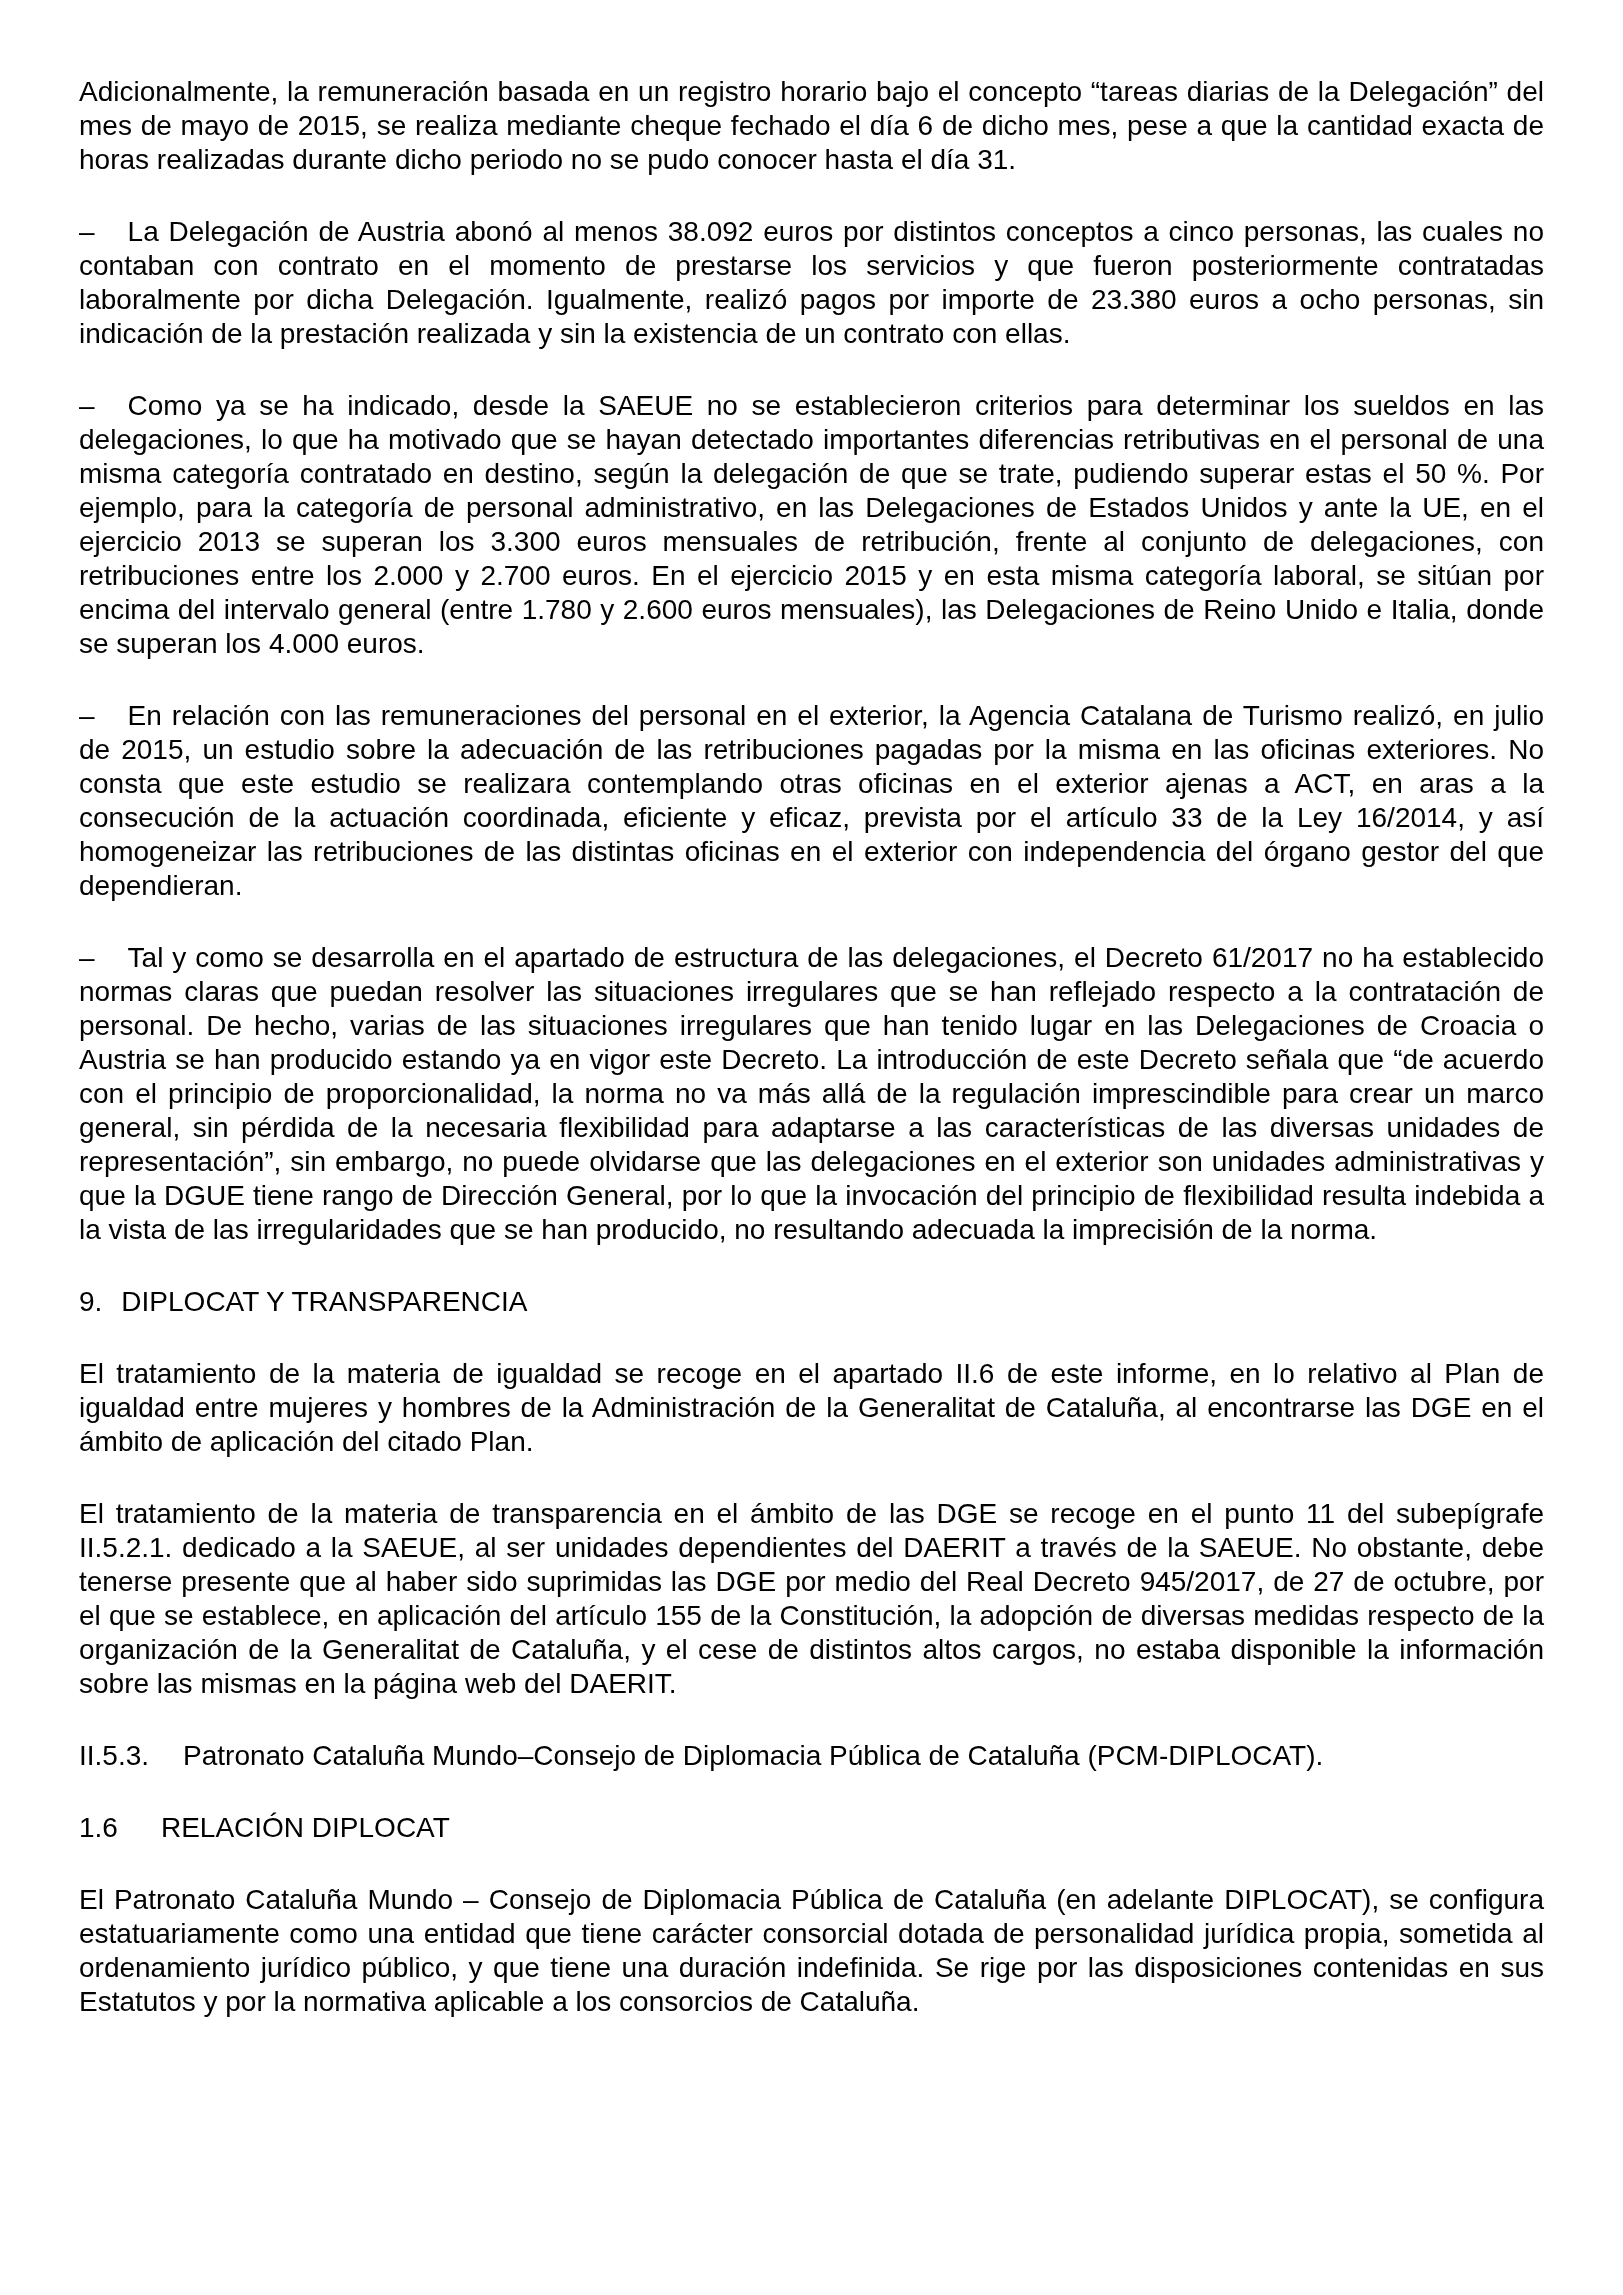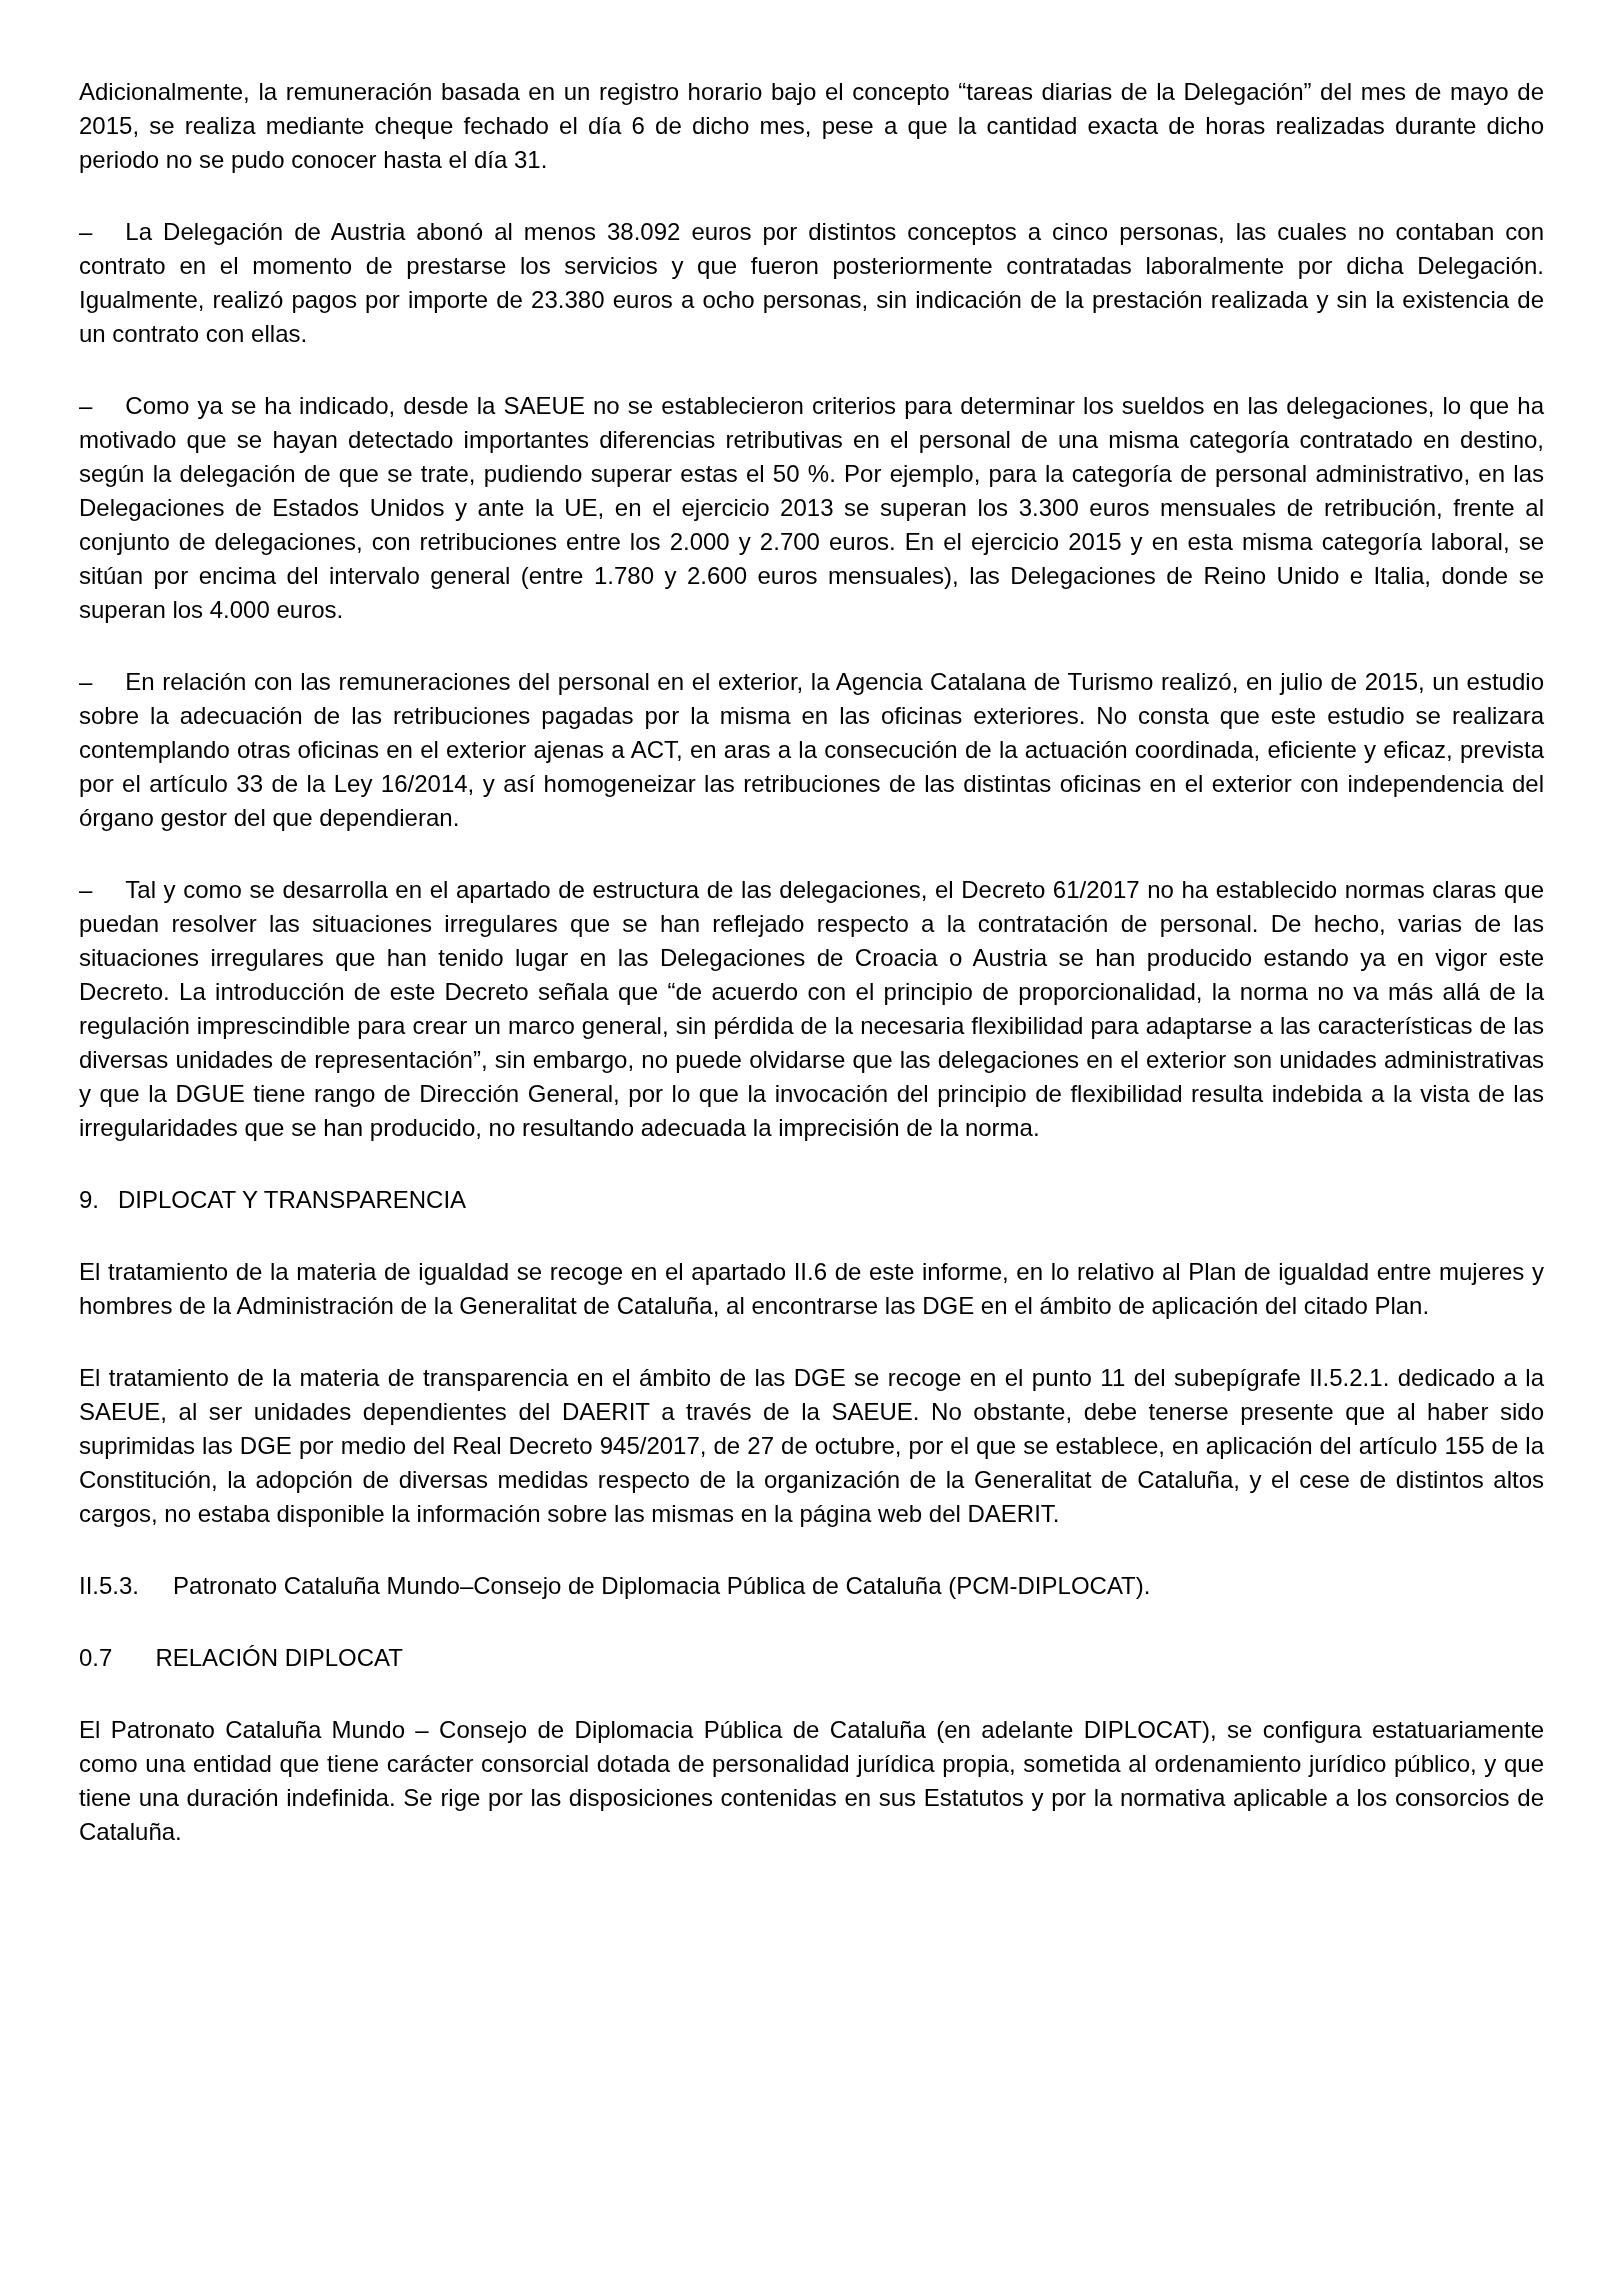--- a/index.html
+++ b/index.html
@@ -8,21 +8,21 @@
     background: #ffffff;
   }
   .page {
     position: relative;
     width: 1623px;
     min-height: 2295px;
     box-sizing: border-box;
     background: #ffffff;
     color: #000000;
     font-family: "Liberation Sans", "DejaVu Sans", sans-serif;
-    font-size: 24px;
+    font-size: 28px;
     line-height: 34px;
     padding: 75px 79px 66px 79px;
   }
   p.block {
     margin: 0 0 38px 0;
     text-align: justify;
   }
   p.heading {
     margin: 10.7px 0 38px 0;
     text-align: left;
@@ -57,18 +57,18 @@
 
   <p class="heading"><span>9.</span><span class="tab t23"></span><span>DIPLOCAT Y TRANSPARENCIA</span></p>
 
   <p class="block"><span>El tratamiento de la materia de igualdad se recoge en el apartado II.6 de este informe, en lo relativo al Plan de igualdad entre mujeres y hombres de la Administración de la Generalitat de Cataluña, al encontrarse las DGE en el ámbito de aplicación del citado Plan.</span></p>
 
   <p class="block"><span>El tratamiento de la materia de transparencia en el ámbito de las DGE se recoge en el punto 11 del subepígrafe II.5.2.1. dedicado a la SAEUE, al ser unidades dependientes del DAERIT a través de la SAEUE. No obstante, debe tenerse presente que al haber sido suprimidas las DGE por medio del Real Decreto 945/2017, de 27 de octubre, por el que se establece, en aplicación del artículo 155 de la Constitución, la adopción de diversas medidas respecto de la organización de la Generalitat de Cataluña, y el cese de distintos altos cargos, no estaba disponible la información sobre las mismas en la página web del DAERIT.</span></p>
 
   <p class="heading bold"><span>II.5.3.</span><span class="tab t41"></span><span>Patronato Cataluña Mundo–Consejo de Diplomacia Pública de Cataluña (PCM-DIPLOCAT).</span></p>
 
 
-  <p class="heading"><span>0.7</span><span class="tab t52"></span><span>RELACIÓN DIPLOCAT</span></p>
+  <p class="heading"><span>1.6</span><span class="tab t52"></span><span>RELACIÓN DIPLOCAT</span></p>
 
   <p class="block"><span>El Patronato Cataluña Mundo – Consejo de Diplomacia Pública de Cataluña (en adelante DIPLOCAT), se configura estatuariamente como una entidad que tiene carácter consorcial dotada de personalidad jurídica propia, sometida al ordenamiento jurídico público, y que tiene una duración indefinida. Se rige por las disposiciones contenidas en sus Estatutos y por la normativa aplicable a los consorcios de Cataluña.</span></p>
 
 </div>
 
 
 </body></html>

